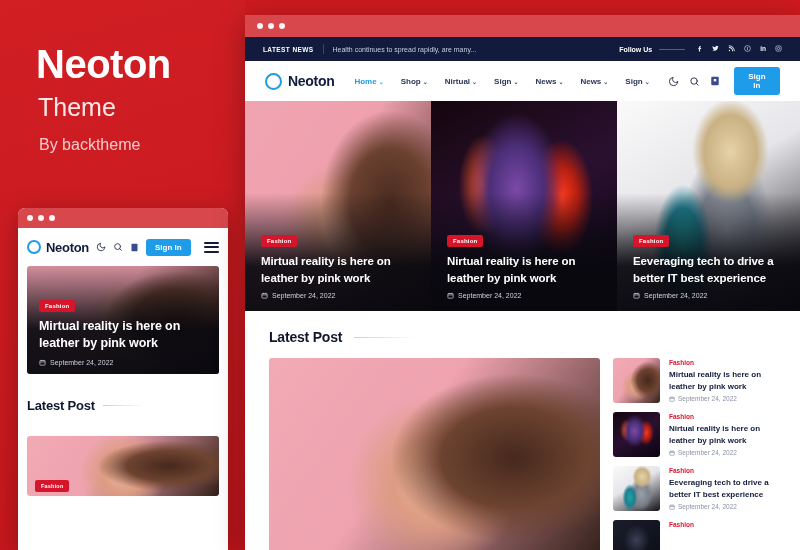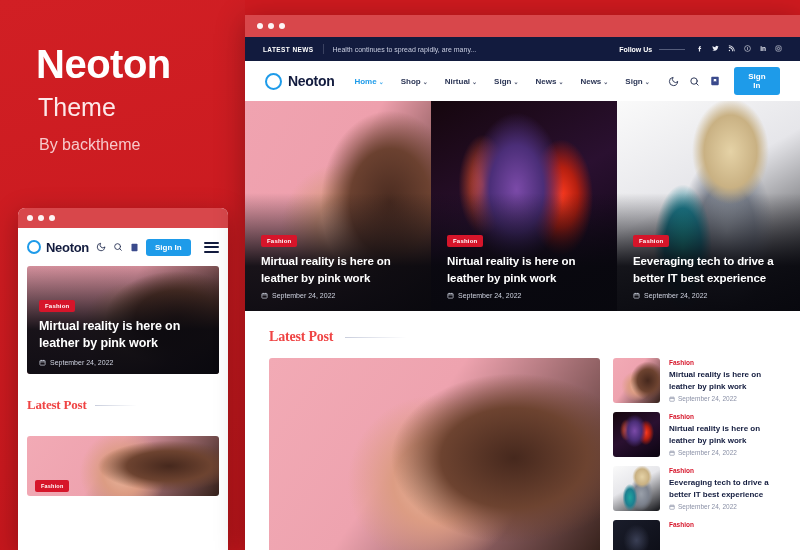--- a/index.html
+++ b/index.html
@@ -144,21 +144,21 @@
     font-size: 11.5px; font-weight: bold; color: #fff; line-height: 1.42;
     letter-spacing: -.1px; margin-bottom: 6px;
   }
   .hero-date { font-size: 7px; color: #cfd3e0; display: flex; align-items: center; gap: 4px; }
 
   
   .lp-head {
     display: flex; align-items: center; gap: 12px;
     padding: 18px 20px 0 24px;
   }
-  .lp-title { font-size: 14px; font-weight: bold; color: #ef4444; letter-spacing: -.2px; font-family: Liberation Serif, serif; }
+  .lp-title { font-size: 14px; font-weight: bold; color: #0f172a; letter-spacing: -.2px; }
   .lp-rule { flex: 0 0 62px; height: 1px; background: linear-gradient(to right,#c9cedd,#fff); }
   .lp-title.sm { font-size: 13px; }
 
   .lp-body { display: flex; padding: 13px 20px 0 24px; gap: 13px; }
   .lp-main { flex: 0 0 331px; height: 200px; border-radius: 3px; overflow: hidden; position: relative; }
   .lp-side { flex: 1; display: flex; flex-direction: column; gap: 9px; }
   .lp-item { display: flex; gap: 9px; align-items: flex-start; cursor: pointer; }
   .lp-thumb { flex: 0 0 47px; height: 45px; border-radius: 3px; overflow: hidden; position: relative; }
   .lp-meta { flex: 1; padding-top: 1px; }
   .lp-cat { font-size: 6.5px; font-weight: bold; color: #d6152a; margin-bottom: 3px; }

